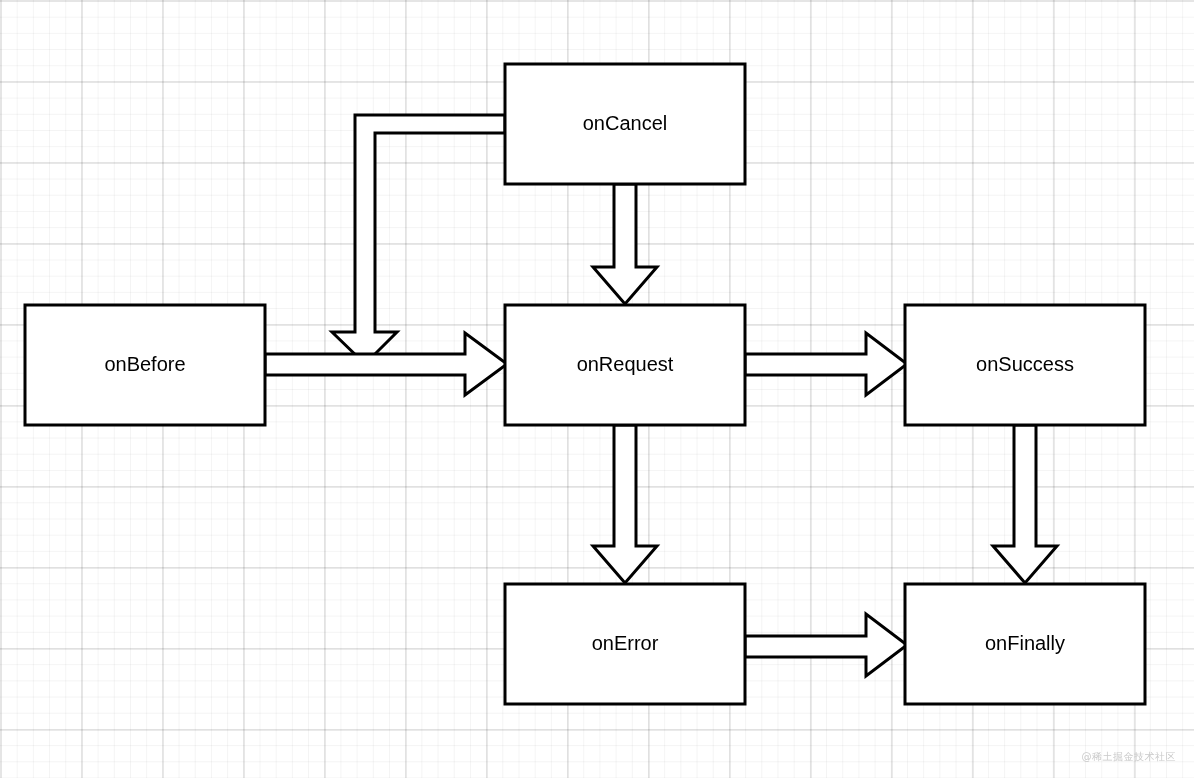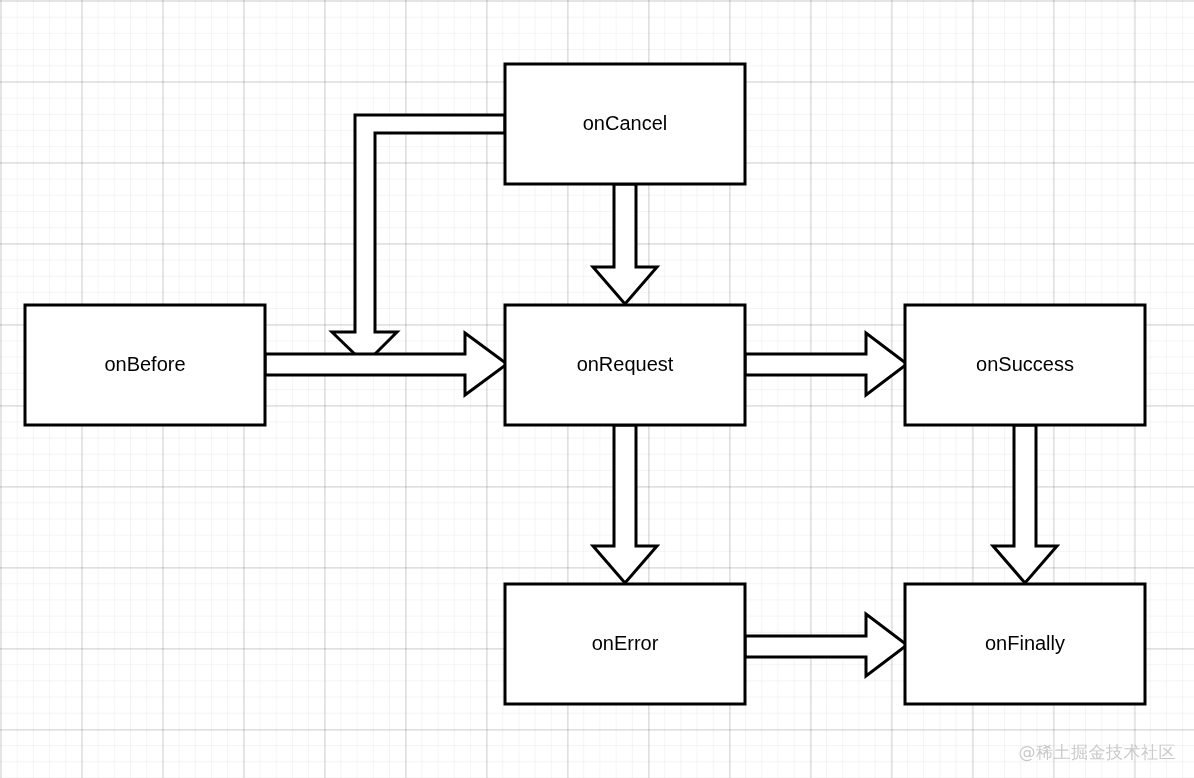--- a/index.html
+++ b/index.html
@@ -51,21 +51,21 @@
     fill: #ffffff;
     stroke: #000000;
     stroke-width: 3;
     stroke-linejoin: miter;
   }
   .watermark {
     position: absolute;
     right: 18px;
     bottom: 14px;
     font-family: "DejaVu Sans", sans-serif;
-    font-size: 17px;
+    font-size: 10px;
     color: #c9c9c9;
     letter-spacing: 0.5px;
     user-select: none;
   }
 </style>
 </head>
 <body>
 
 <div id="canvas">
 

